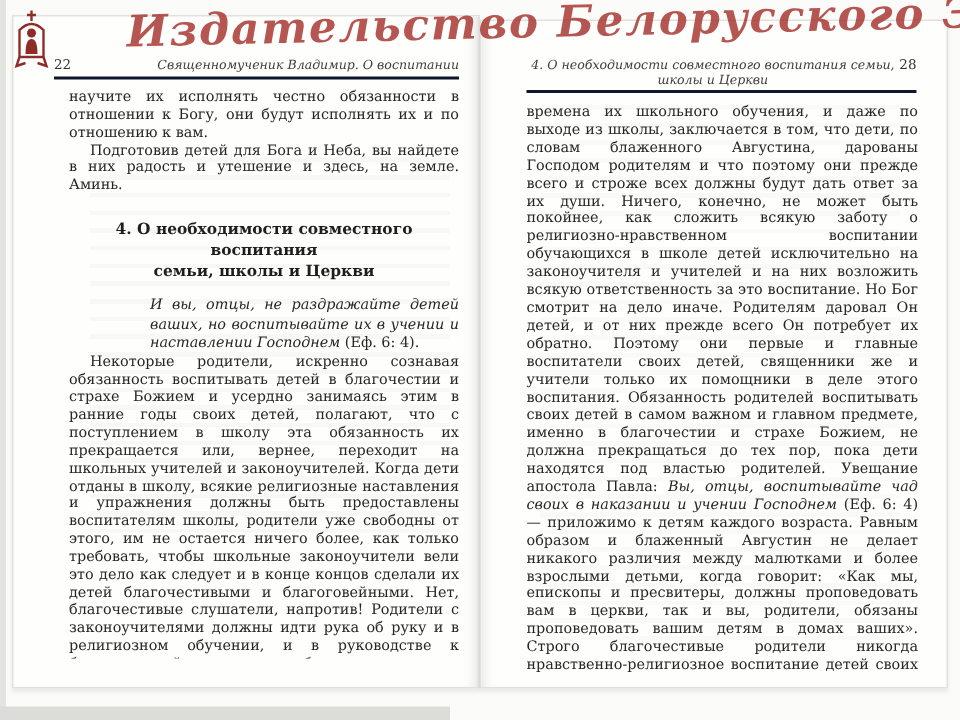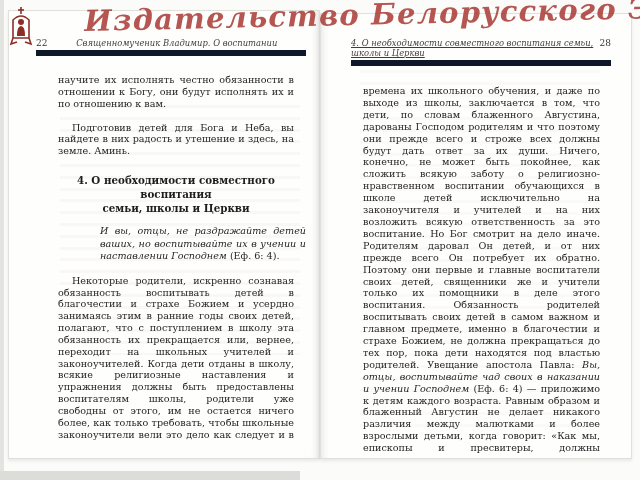--- a/index.html
+++ b/index.html
@@ -8,31 +8,31 @@
   .scan-edge-left{position:absolute;left:0;top:0;width:4px;height:480px;background:#e3e3df;}
   .scan-edge-bottom{position:absolute;left:0;top:471px;width:300px;height:9px;background:#dcdcd8;}
 
   .page{position:absolute;background:#fefefd;border:1px solid #e1e1dc;box-sizing:border-box;}
   .page-left{left:8px;top:10px;width:312px;height:449px;
              box-shadow:inset -7px 0 9px -7px rgba(0,0,0,.18), 0 2px 3px rgba(0,0,0,.08);}
   .page-right{left:320px;top:13px;width:312px;height:446px;
               box-shadow:inset 7px 0 9px -7px rgba(0,0,0,.14), 0 2px 3px rgba(0,0,0,.08);}
 
   .runhead{display:flex;align-items:baseline;margin:27px 13px 0 27px;
-           border-bottom:6px solid #0f172a;padding-bottom:2px;
+           border-bottom:2px solid #0f172a;padding-bottom:2px;
            font-style:italic;font-size:8.4px;line-height:10px;color:#413d3a;}
   .page-right .runhead{margin:24px 20px 0 30px;}
   .runhead .pgnum{font-style:normal;font-size:9px;color:#35322f;}
-  .page-left .runtitle{flex:1;text-align:center;}
-  .page-right .runtitle{flex:1;text-align:left;text-decoration:underline;}
+  .page-left .runtitle{flex:1;text-align:right;}
+  .page-right .runtitle{flex:1;text-align:center;}
 
   .pbody{margin:6px 13px 0 37px;font-size:9.6px;line-height:11.85px;color:#262424;
          text-align:justify;overflow:hidden;height:380px;}
   .page-right .pbody{margin:7px 19px 0 30px;height:382px;line-height:11.9px;}
-  .pbody p{margin:12px;}
+  .pbody p{margin:0;}
   .indent{text-indent:14px;}
   .sect{margin:17px 0 0 0;font-size:10.3px;line-height:13.8px;font-weight:bold;
         text-align:center;color:#1f1d1c;}
   .sect span{display:block;}
   .epigraph{width:206px;margin:10px 0 0 auto;font-style:italic;line-height:12.4px;
             text-align:justify;}
   .epigraph .roman{font-style:normal;}
   .first-body{margin-top:9px;}
   .it{font-style:italic;}
 

